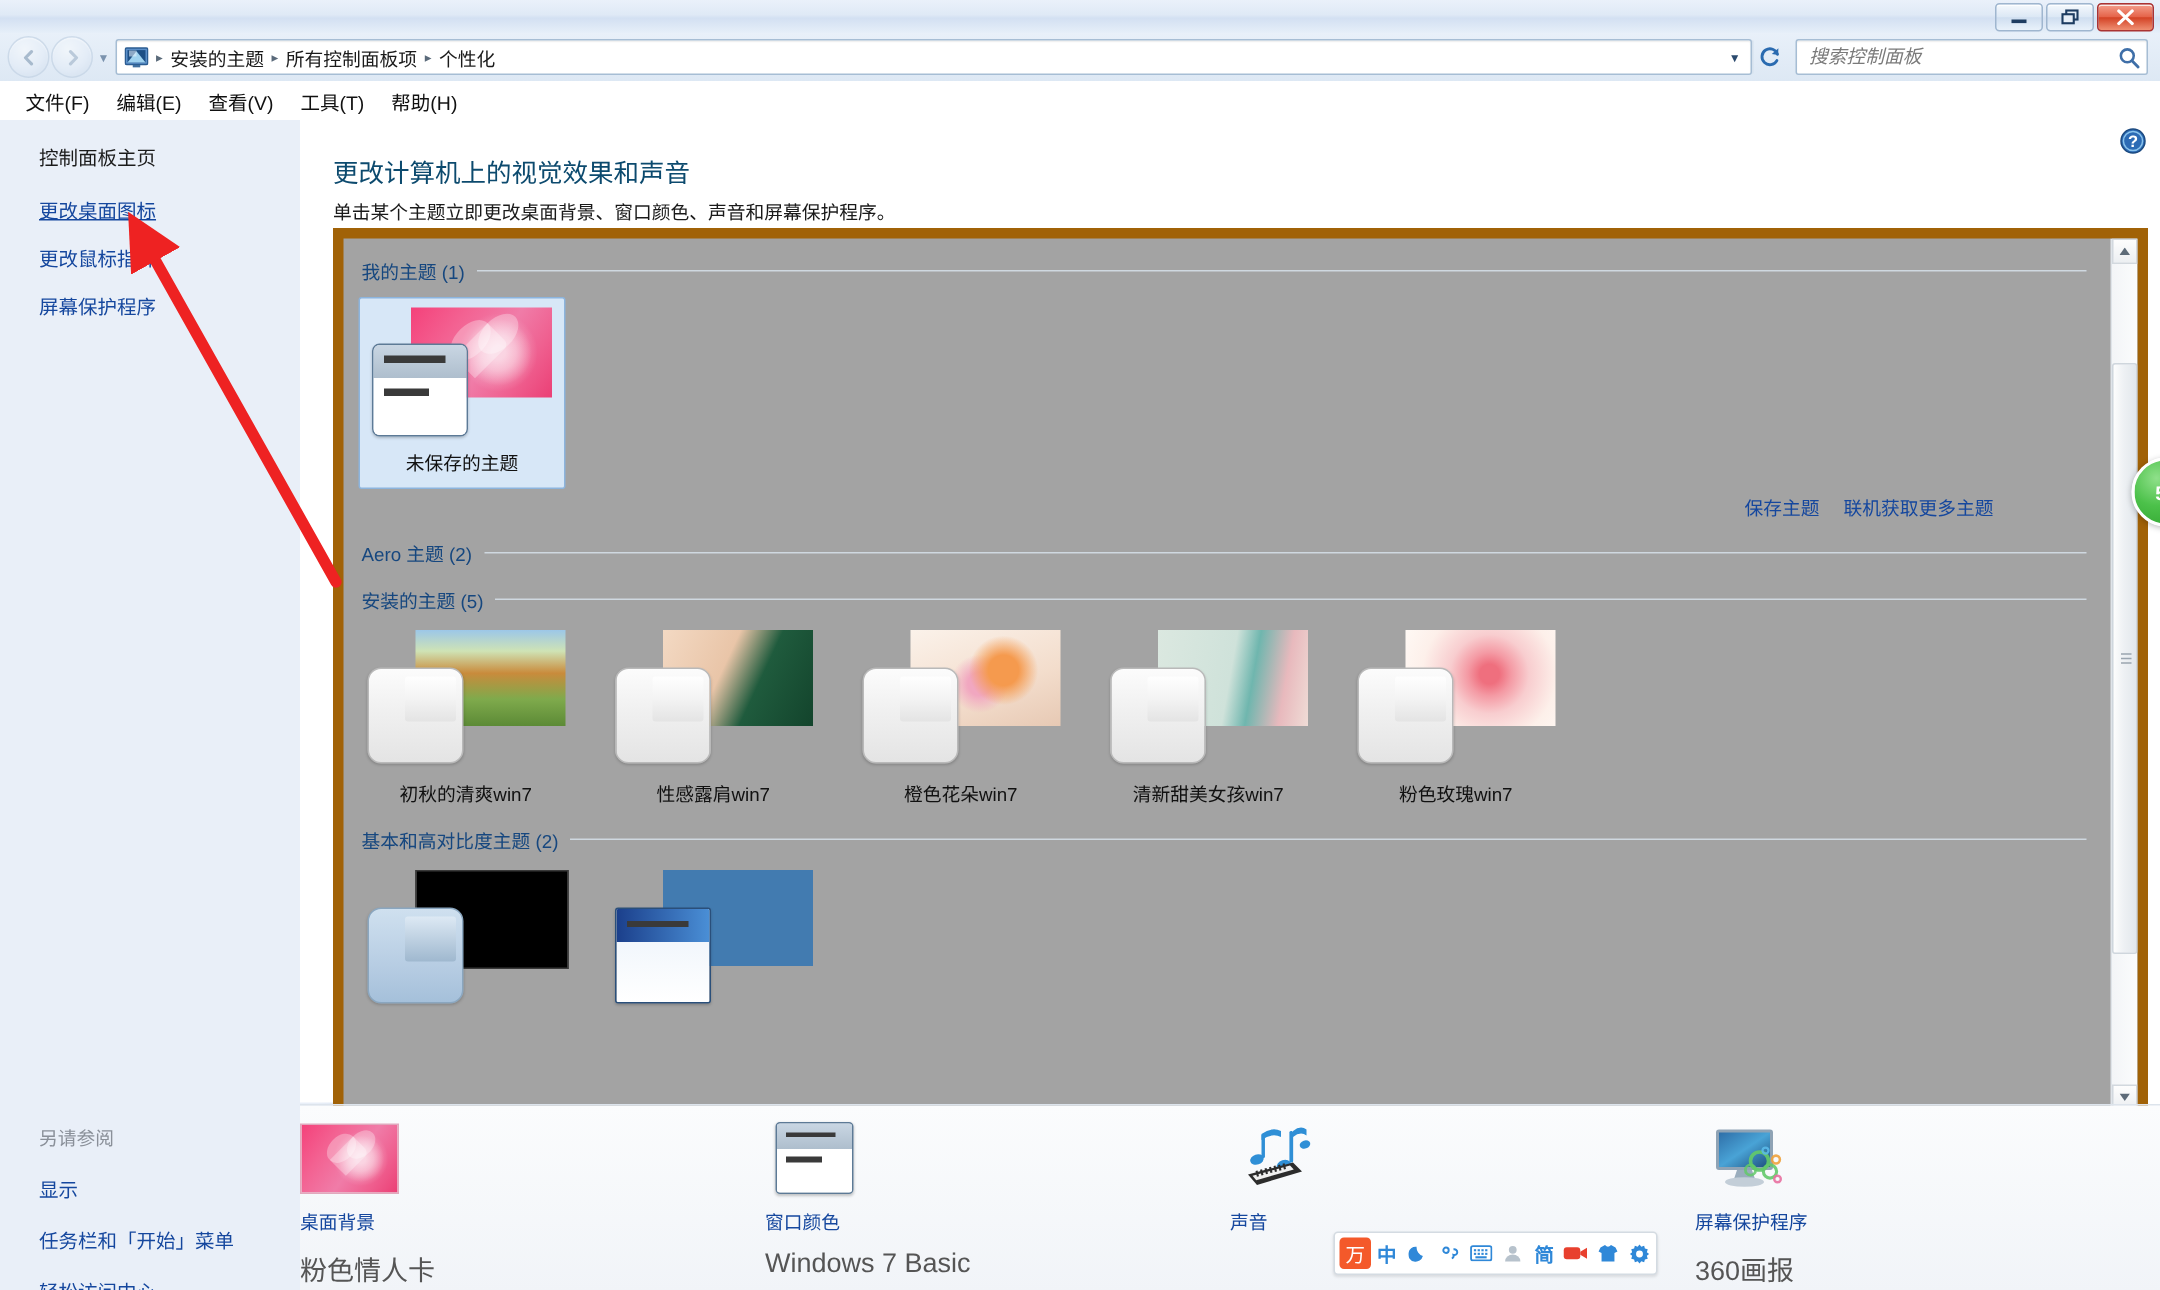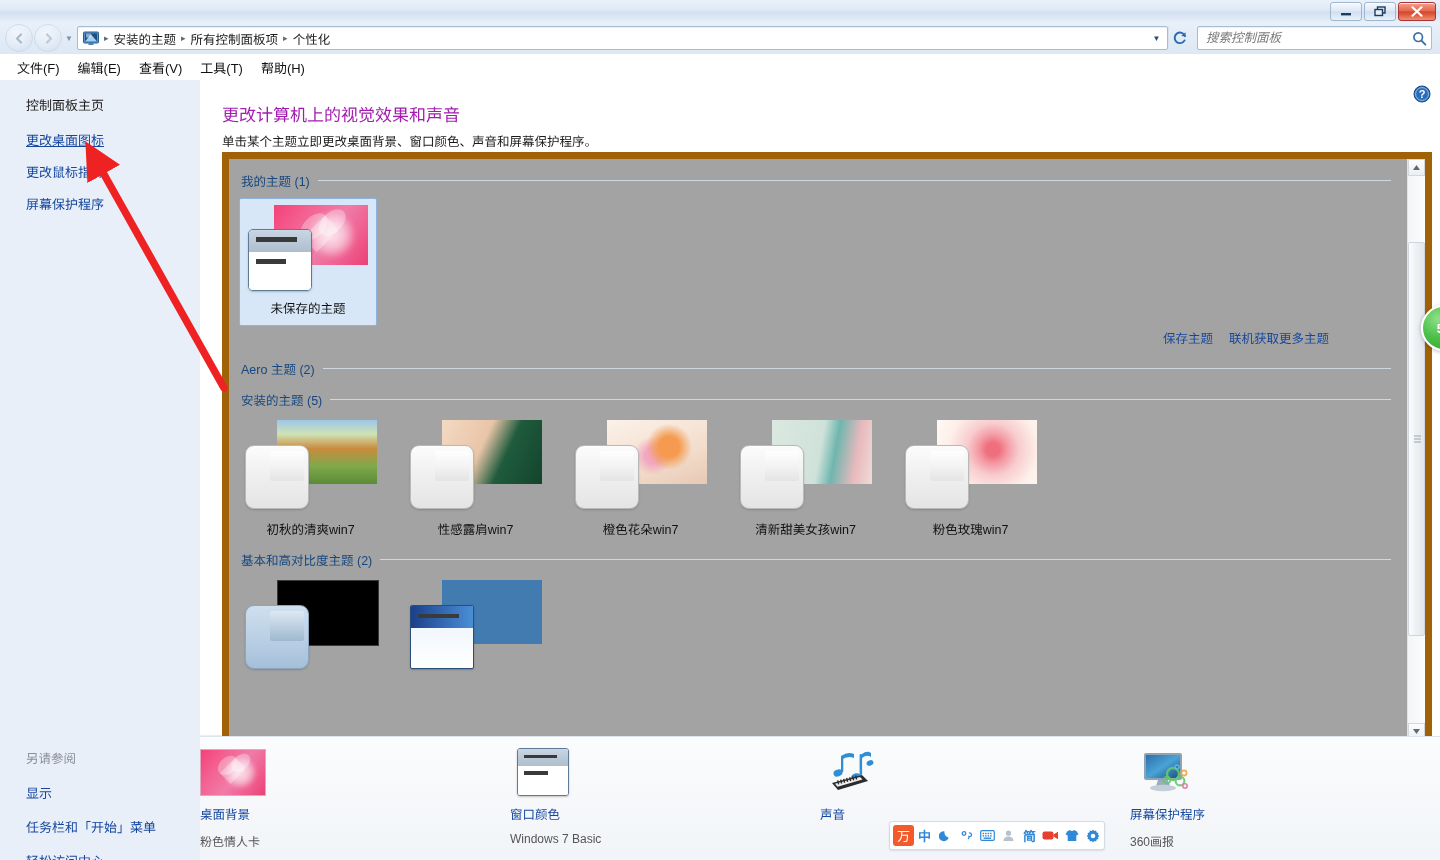--- a/index.html
+++ b/index.html
@@ -94,21 +94,21 @@
   .lp-link{font-size:13px;color:#15479e;cursor:pointer;width:max-content;}
   .lp-link.active{text-decoration:underline;}
   .seealso{position:absolute;left:26px;top:668px;}
   .seealso-title{font-size:12.5px;color:#8a9099;margin-bottom:16px;}
   .seealso-links{display:flex;flex-direction:column;gap:15px;}
   .seealso-link{font-size:13px;color:#15479e;cursor:pointer;width:max-content;}
 
   
   .content{position:absolute;left:200px;top:80px;width:1240px;height:655px;background:#fff;}
   .help-icon{position:absolute;right:9px;top:5px;cursor:pointer;}
-  .c-title{position:absolute;left:22px;top:21px;font-size:17px;color:#a21caf;font-weight:400;}
+  .c-title{position:absolute;left:22px;top:21px;font-size:17px;color:#0c4a6e;font-weight:400;}
   .c-sub{position:absolute;left:22px;top:51px;font-size:12.5px;color:#1a1a1a;}
 
   .panel{
     position:absolute;left:22px;top:72px;width:1196px;height:583px;
     border:7px solid #a16207;background:#a3a3a3;overflow:hidden;
   }
   .scrollarea{position:absolute;left:0;top:0;width:1178px;height:581px;overflow:hidden;}
   .inner{position:relative;width:1178px;}
 
   .grouphdr{position:relative;display:flex;align-items:center;padding:0 16px 0 12px;margin-top:12px;}
@@ -175,21 +175,21 @@
   
   .bottombar{
     position:absolute;left:200px;top:736px;width:1240px;height:124px;
     background:linear-gradient(to bottom,#fbfcfd 0%,#f1f4f8 100%);
     border-top:1px solid #dde4ec;
     display:flex;align-items:flex-start;
   }
   .bitem{flex:1;display:flex;flex-direction:column;align-items:flex-start;padding-top:9px;cursor:pointer;}
   .bicon{width:66px;height:52px;display:flex;align-items:center;justify-content:center;}
   .btitle{font-size:12.5px;color:#15479e;margin-top:6px;}
-  .bvalue{font-size:12px;color:#555;margin-top:9px;}
+  .bvalue{font-size:18px;color:#555;margin-top:9px;}
 
   
   .pinkwall{
     background:
       radial-gradient(circle at 62% 50%, rgba(255,255,255,.55) 0 7%, rgba(255,255,255,0) 34%),
       radial-gradient(circle at 62% 50%, rgba(255,255,255,.32) 0 18%, rgba(255,255,255,0) 40%),
       linear-gradient(125deg,#f4417a 0%,#f36292 28%,#f07ca8 55%,#ef5f8f 78%,#eb3f75 100%);
   }
   .heart{position:absolute;left:50%;top:48%;transform:translate(-50%,-50%) rotate(-45deg);
     width:34%;height:34%;background:rgba(255,255,255,.30);border-radius:0 0 4px 0;}

